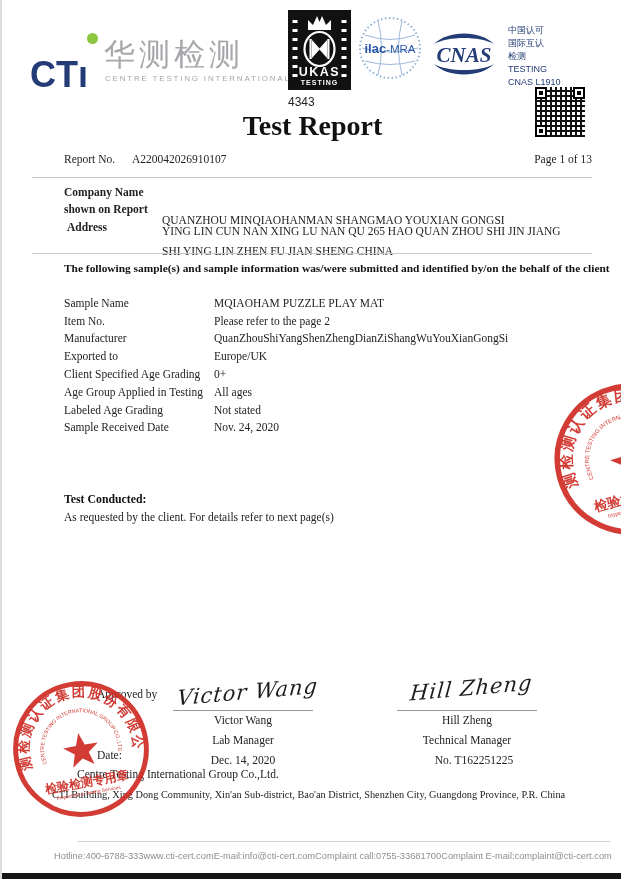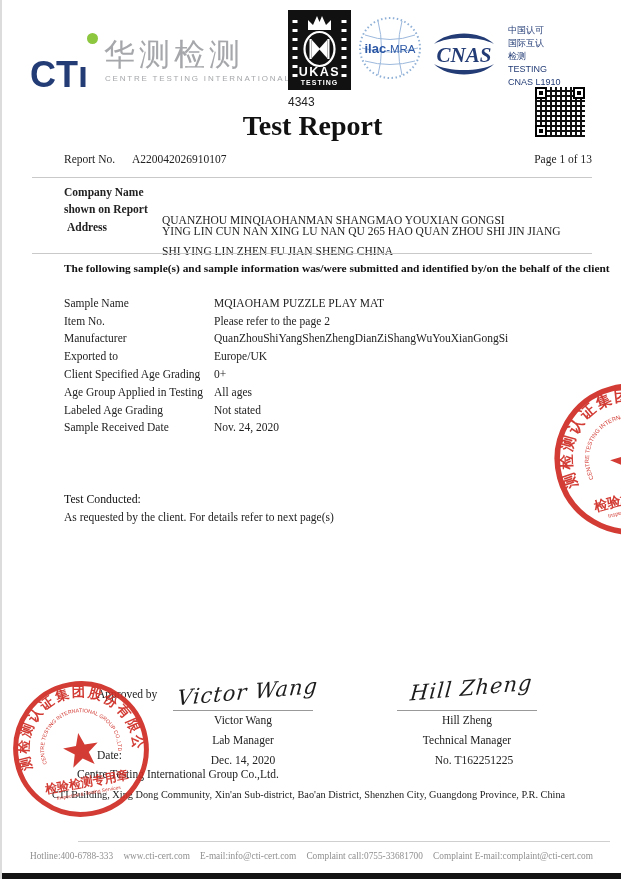--- a/index.html
+++ b/index.html
@@ -49,41 +49,41 @@
   .company-v{position:absolute;left:160px;top:186px;margin-top:28px;}
   .address-l{position:absolute;left:65px;top:221px;}
   .address-v{position:absolute;left:160px;top:221px;width:420px;line-height:20px;}
   .statement{position:absolute;left:62px;top:261px;width:556px;font-weight:bold;
     font-size:11.4px;line-height:14.5px;color:#111;}
   
   .info{position:absolute;left:62px;top:291px;width:530px;font-size:11.5px;}
   .info-row{display:flex;height:17.8px;align-items:flex-end;}
   .info-label{width:150px;flex:none;}
   .info-value{flex:1;}
-  .tc-head{position:absolute;left:62px;top:492px;font-weight:normal;font-size:11.8px;color:#111;}
+  .tc-head{position:absolute;left:62px;top:492px;font-weight:bold;font-size:11.8px;color:#111;}
   .tc-body{position:absolute;left:62px;top:511px;font-size:11.5px;}
   
   .approved{position:absolute;left:95px;top:688px;font-size:11.5px;}
   .datelbl{position:absolute;left:95px;top:749px;font-size:11.5px;}
   .sigline{position:absolute;top:710px;height:1px;background:#999;}
   .sigline.l{left:171px;width:140px;}
   .sigline.r{left:395px;width:140px;}
   .sig{position:absolute;font-family:"DejaVu Serif",serif;font-style:italic;
     font-size:21px;color:#1c1c1c;transform:rotate(-5deg) skewX(-10deg);letter-spacing:1px;white-space:nowrap;}
   .sig.l{left:175px;top:680px;}
   .sig.r{left:408px;top:676px;}
   .sigtxt{position:absolute;width:140px;text-align:center;font-size:11.5px;}
   .nm-l{left:171px;top:714px;} .ti-l{left:171px;top:734px;} .va-l{left:171px;top:754px;}
   .nm-r{left:395px;top:714px;} .ti-r{left:395px;top:734px;} .va-r{left:402px;top:754px;}
   
   .f-company{position:absolute;left:75px;top:768px;font-size:11.5px;}
   .f-address{position:absolute;left:50px;top:789px;font-size:10.3px;white-space:nowrap;}
   .hr3{left:76px;top:841px;width:532px;background:#cfcfcf;}
-  .contacts{position:absolute;left:28px;right:28px;top:851px;display:flex;
-    justify-content:space-between;font-family:Liberation Serif, serif;
+  .contacts{position:absolute;left:52px;right:28px;top:851px;display:flex;
+    font-family:Liberation Sans, sans-serif;
     font-size:9.3px;color:#8f8f8f;white-space:nowrap;}
   .bottom-bar{position:absolute;left:0;bottom:0;width:621px;height:6px;background:#141414;}
   
   .stamp{position:absolute;opacity:.93;}
   .stamp.bl{left:8px;top:678px;transform:rotate(-10deg);}
   .stamp.re{left:549px;top:380px;transform:rotate(-15deg);}
 </style>
 </head>
 <body>
 

